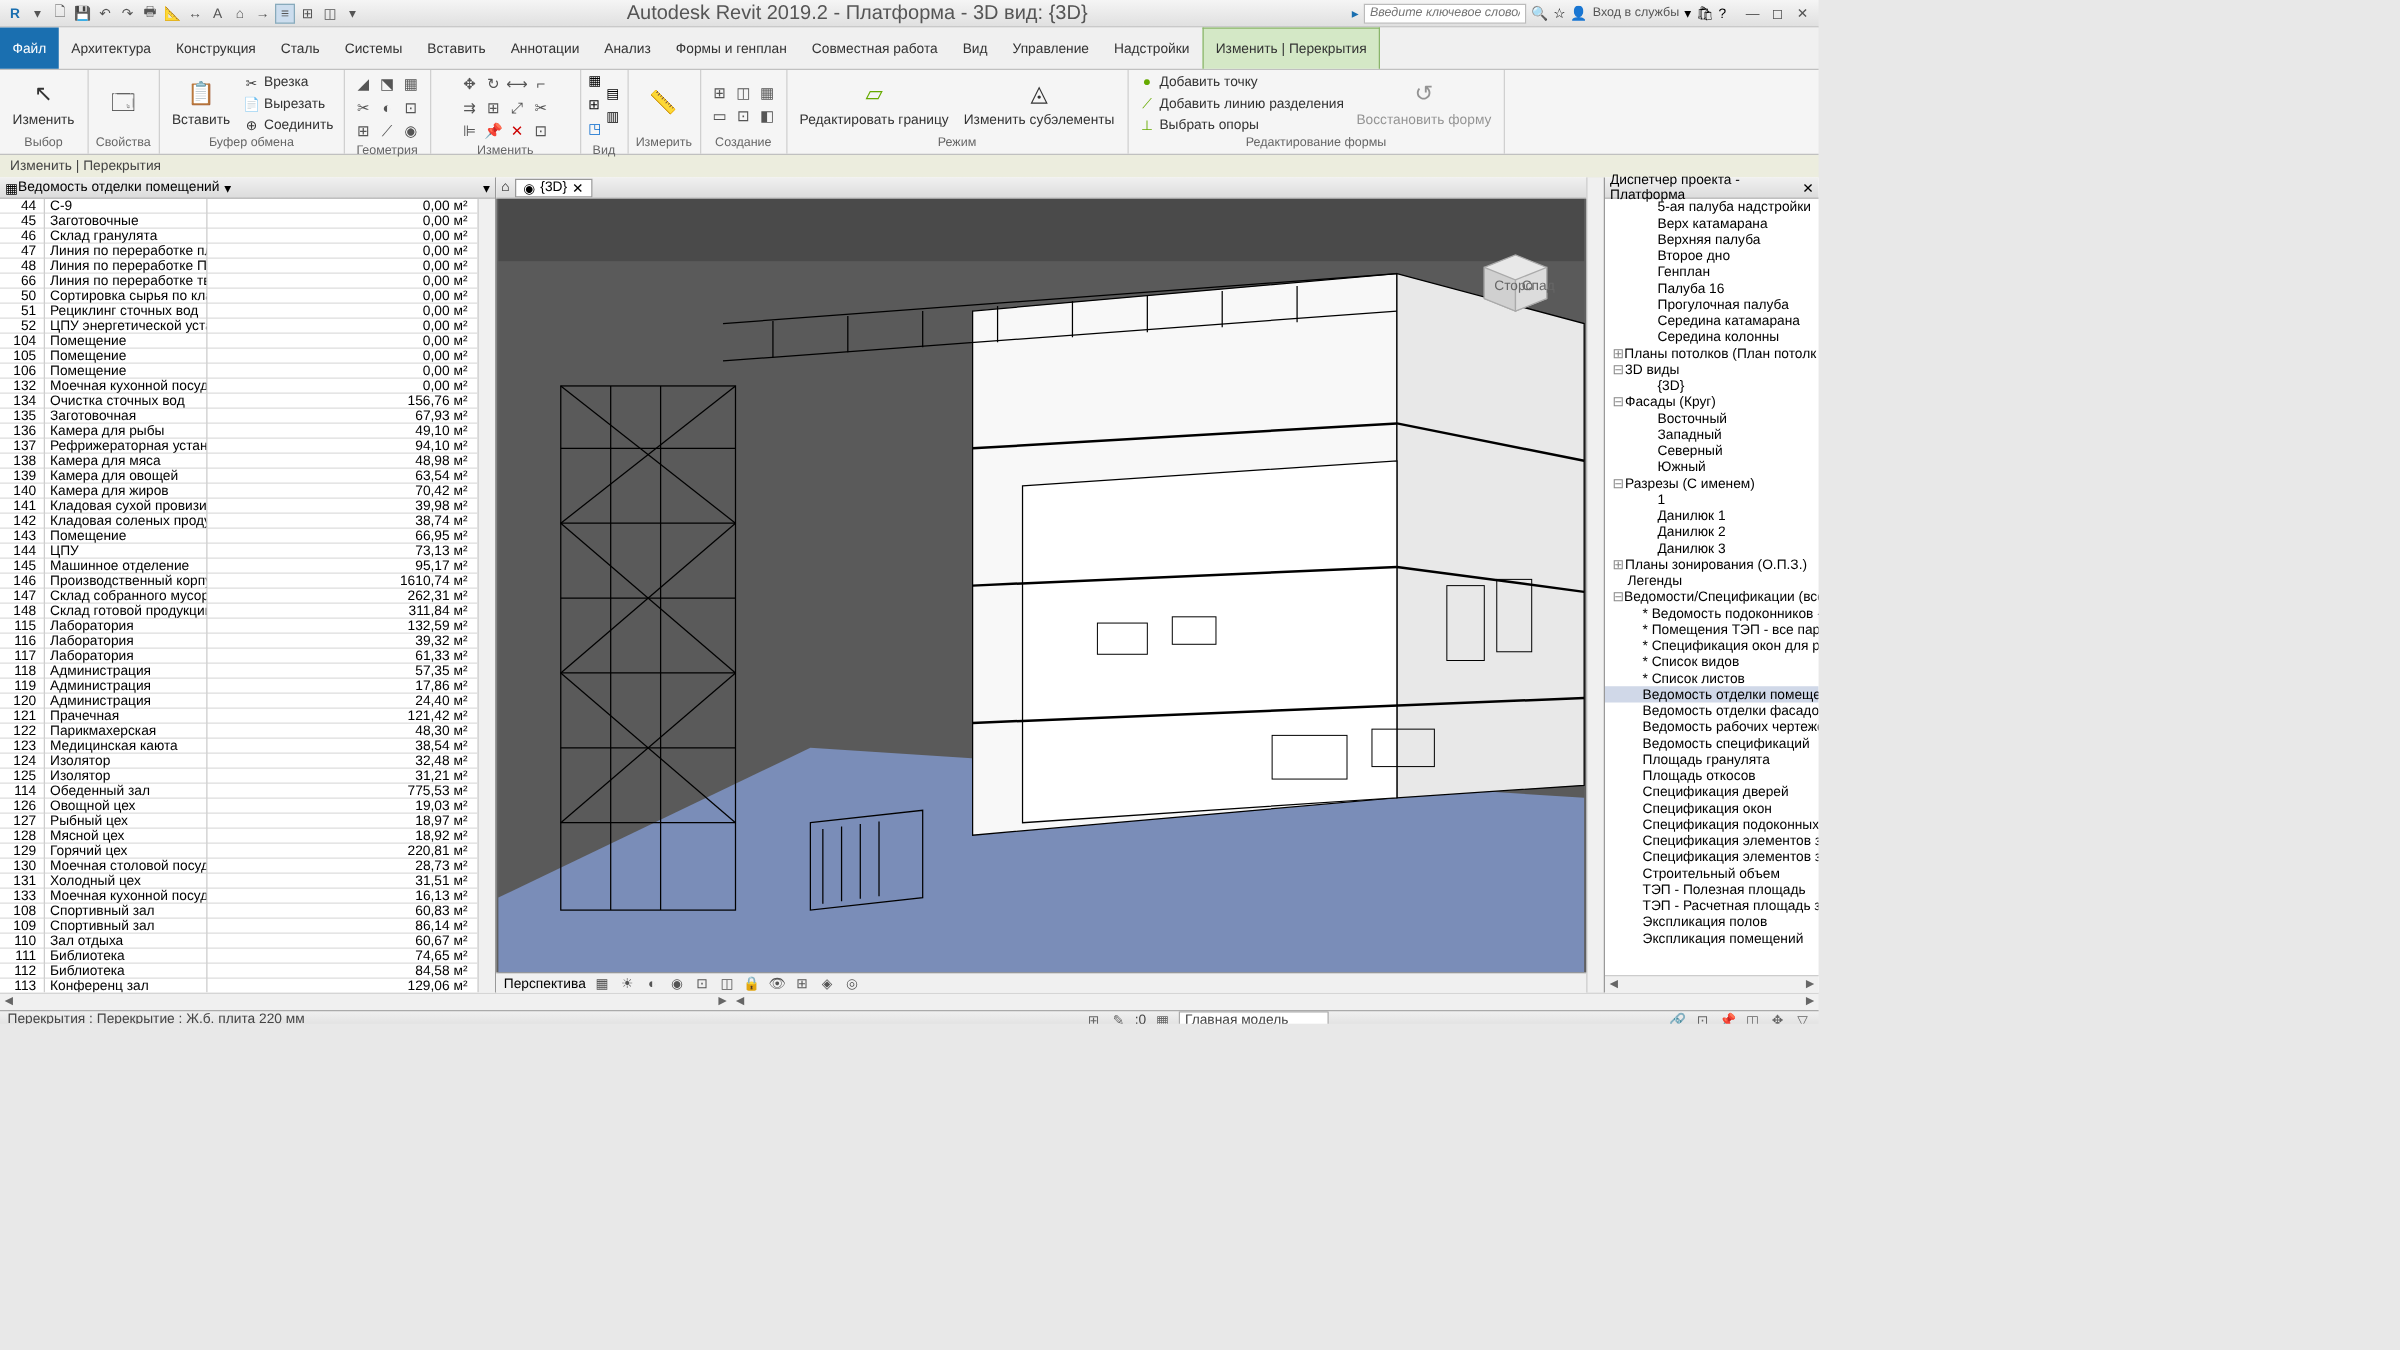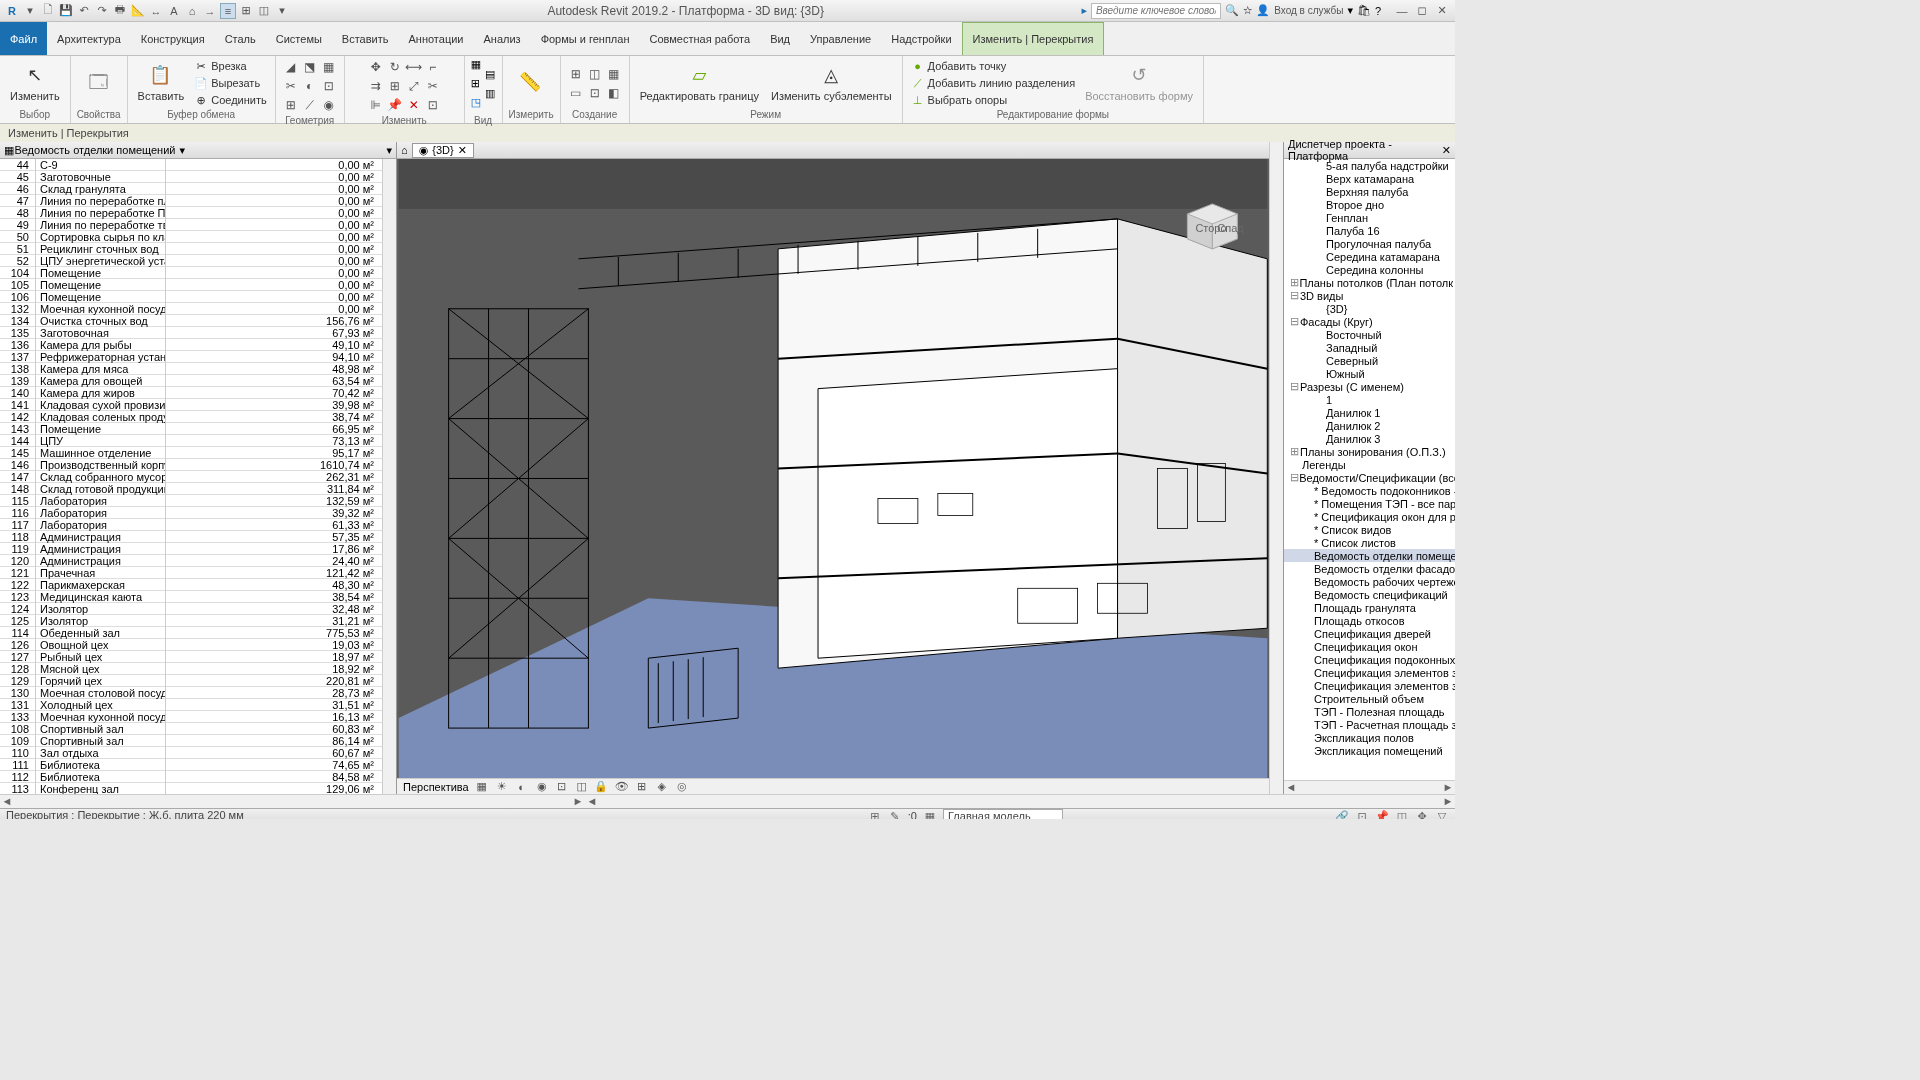--- a/index.html
+++ b/index.html
@@ -1,20 +1,20 @@
 <!DOCTYPE html>
 <html><head>
 <meta charset="utf-8">
 <style>
 *{margin:0;padding:0;box-sizing:border-box;font-family:"Segoe UI",Tahoma,sans-serif;font-size:11px;user-select:none}
 body{background:#e8e8e8;width:1455px;height:819px;overflow:hidden;position:relative}
 .titlebar{height:22px;background:linear-gradient(#f5f5f5,#e0e0e0);display:flex;align-items:center;padding:0 4px;border-bottom:1px solid #c0c0c0}
 .qat{display:flex;gap:2px;align-items:center}
 .qat .ic{width:16px;height:16px;display:flex;align-items:center;justify-content:center;cursor:pointer;color:#555}
-.title{flex:1;text-align:center;color:#555;font-size:12px}
+.title{flex:1;text-align:center;color:#555;font-size:16px}
 .title-right{display:flex;align-items:center;gap:4px}
 .search-box{width:130px;height:16px;border:1px solid #bbb;background:#fff;padding:0 4px;font-size:10px;color:#aaa;font-style:italic}
 .win-btns{display:flex;gap:2px;margin-left:8px}
 .win-btns span{width:18px;height:16px;display:flex;align-items:center;justify-content:center;cursor:pointer;color:#555}
 .menubar{height:34px;background:#f0f0f0;display:flex;align-items:stretch;border-bottom:1px solid #c0c0c0}
 .menubar .tab{padding:0 10px;display:flex;align-items:center;color:#333;cursor:pointer;font-size:11px}
 .menubar .tab.file{background:#1a6fb0;color:#fff}
 .menubar .tab.active{background:#d4e8c6;border:1px solid #8ab56b;border-bottom:none}
 .ribbon{height:68px;background:#f5f5f5;display:flex;border-bottom:1px solid #c0c0c0}
 .ribbon-group{display:flex;flex-direction:column;align-items:center;padding:2px 6px;border-right:1px solid #d0d0d0;justify-content:space-between}
@@ -303,21 +303,21 @@
               <div class="c1">47</div>
               <div class="c2">Линия по переработке пленки</div>
               <div class="c3">0,00 м²</div>
             </div>
             <div class="sch-row">
               <div class="c1">48</div>
               <div class="c2">Линия по переработке ПЭТ и тке</div>
               <div class="c3">0,00 м²</div>
             </div>
             <div class="sch-row">
-              <div class="c1">49</div>
+              <div class="c1">66</div>
               <div class="c2">Линия по переработке твердых п</div>
               <div class="c3">0,00 м²</div>
             </div>
             <div class="sch-row">
               <div class="c1">50</div>
               <div class="c2">Сортировка сырья по классам</div>
               <div class="c3">0,00 м²</div>
             </div>
             <div class="sch-row">
               <div class="c1">51</div>

